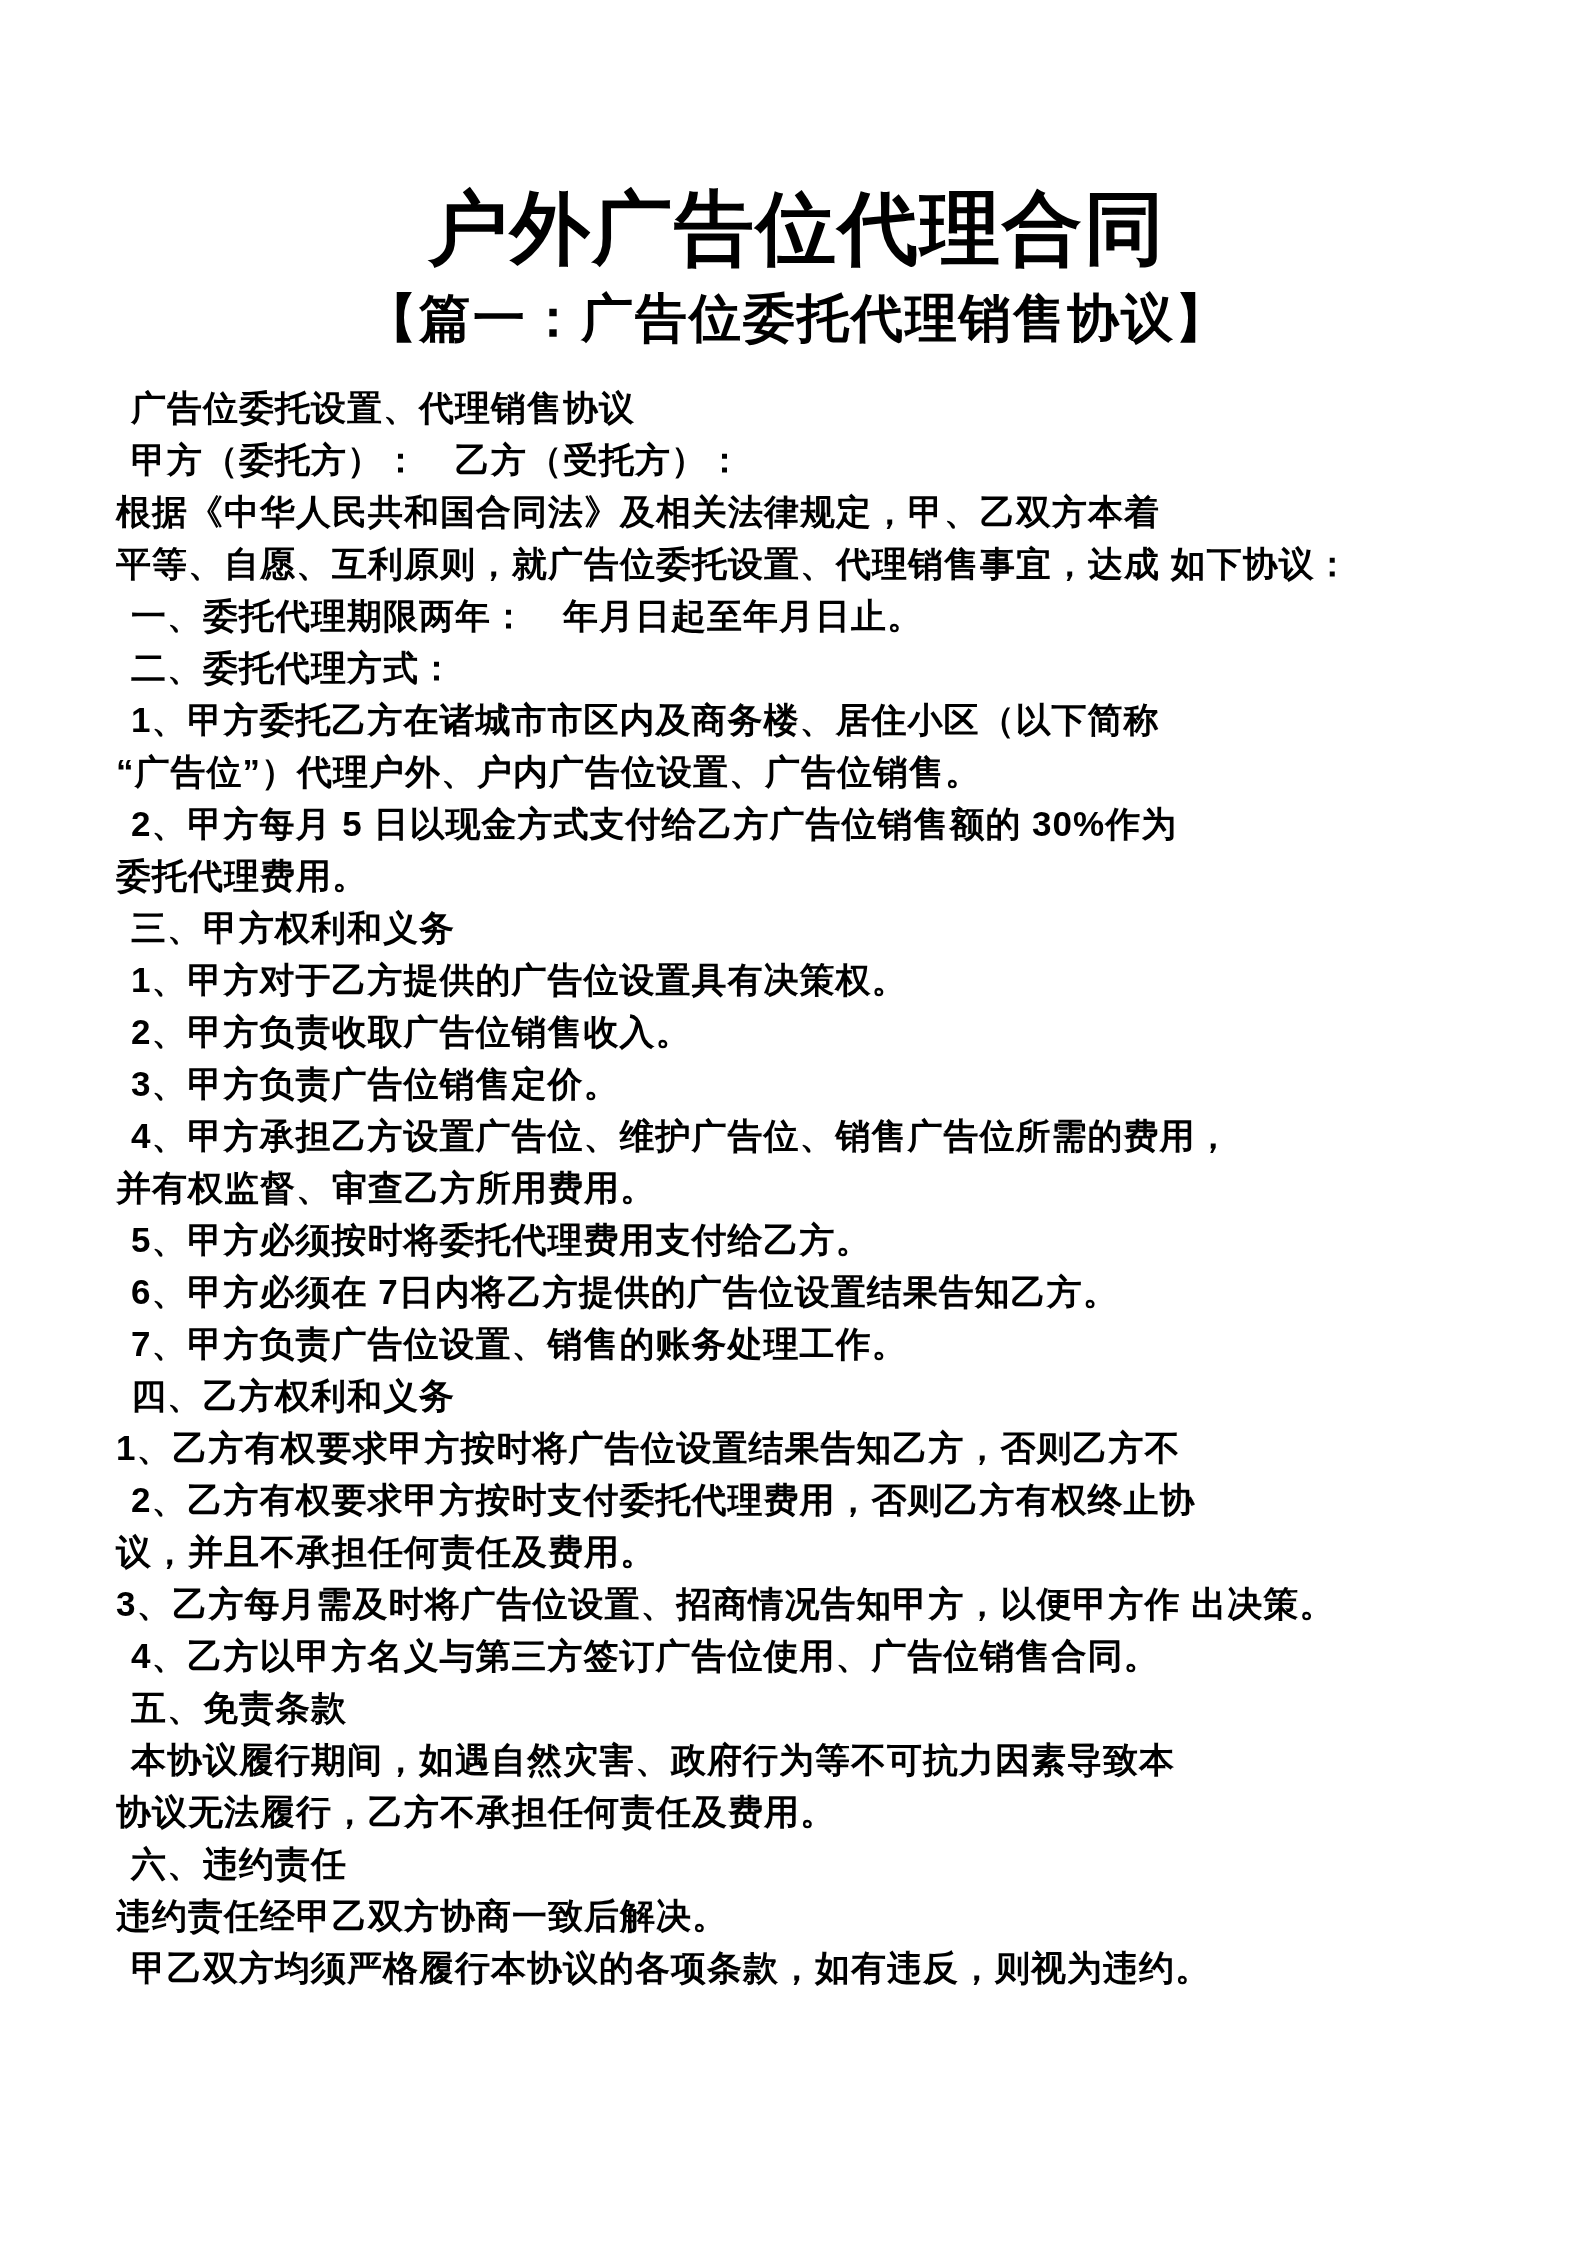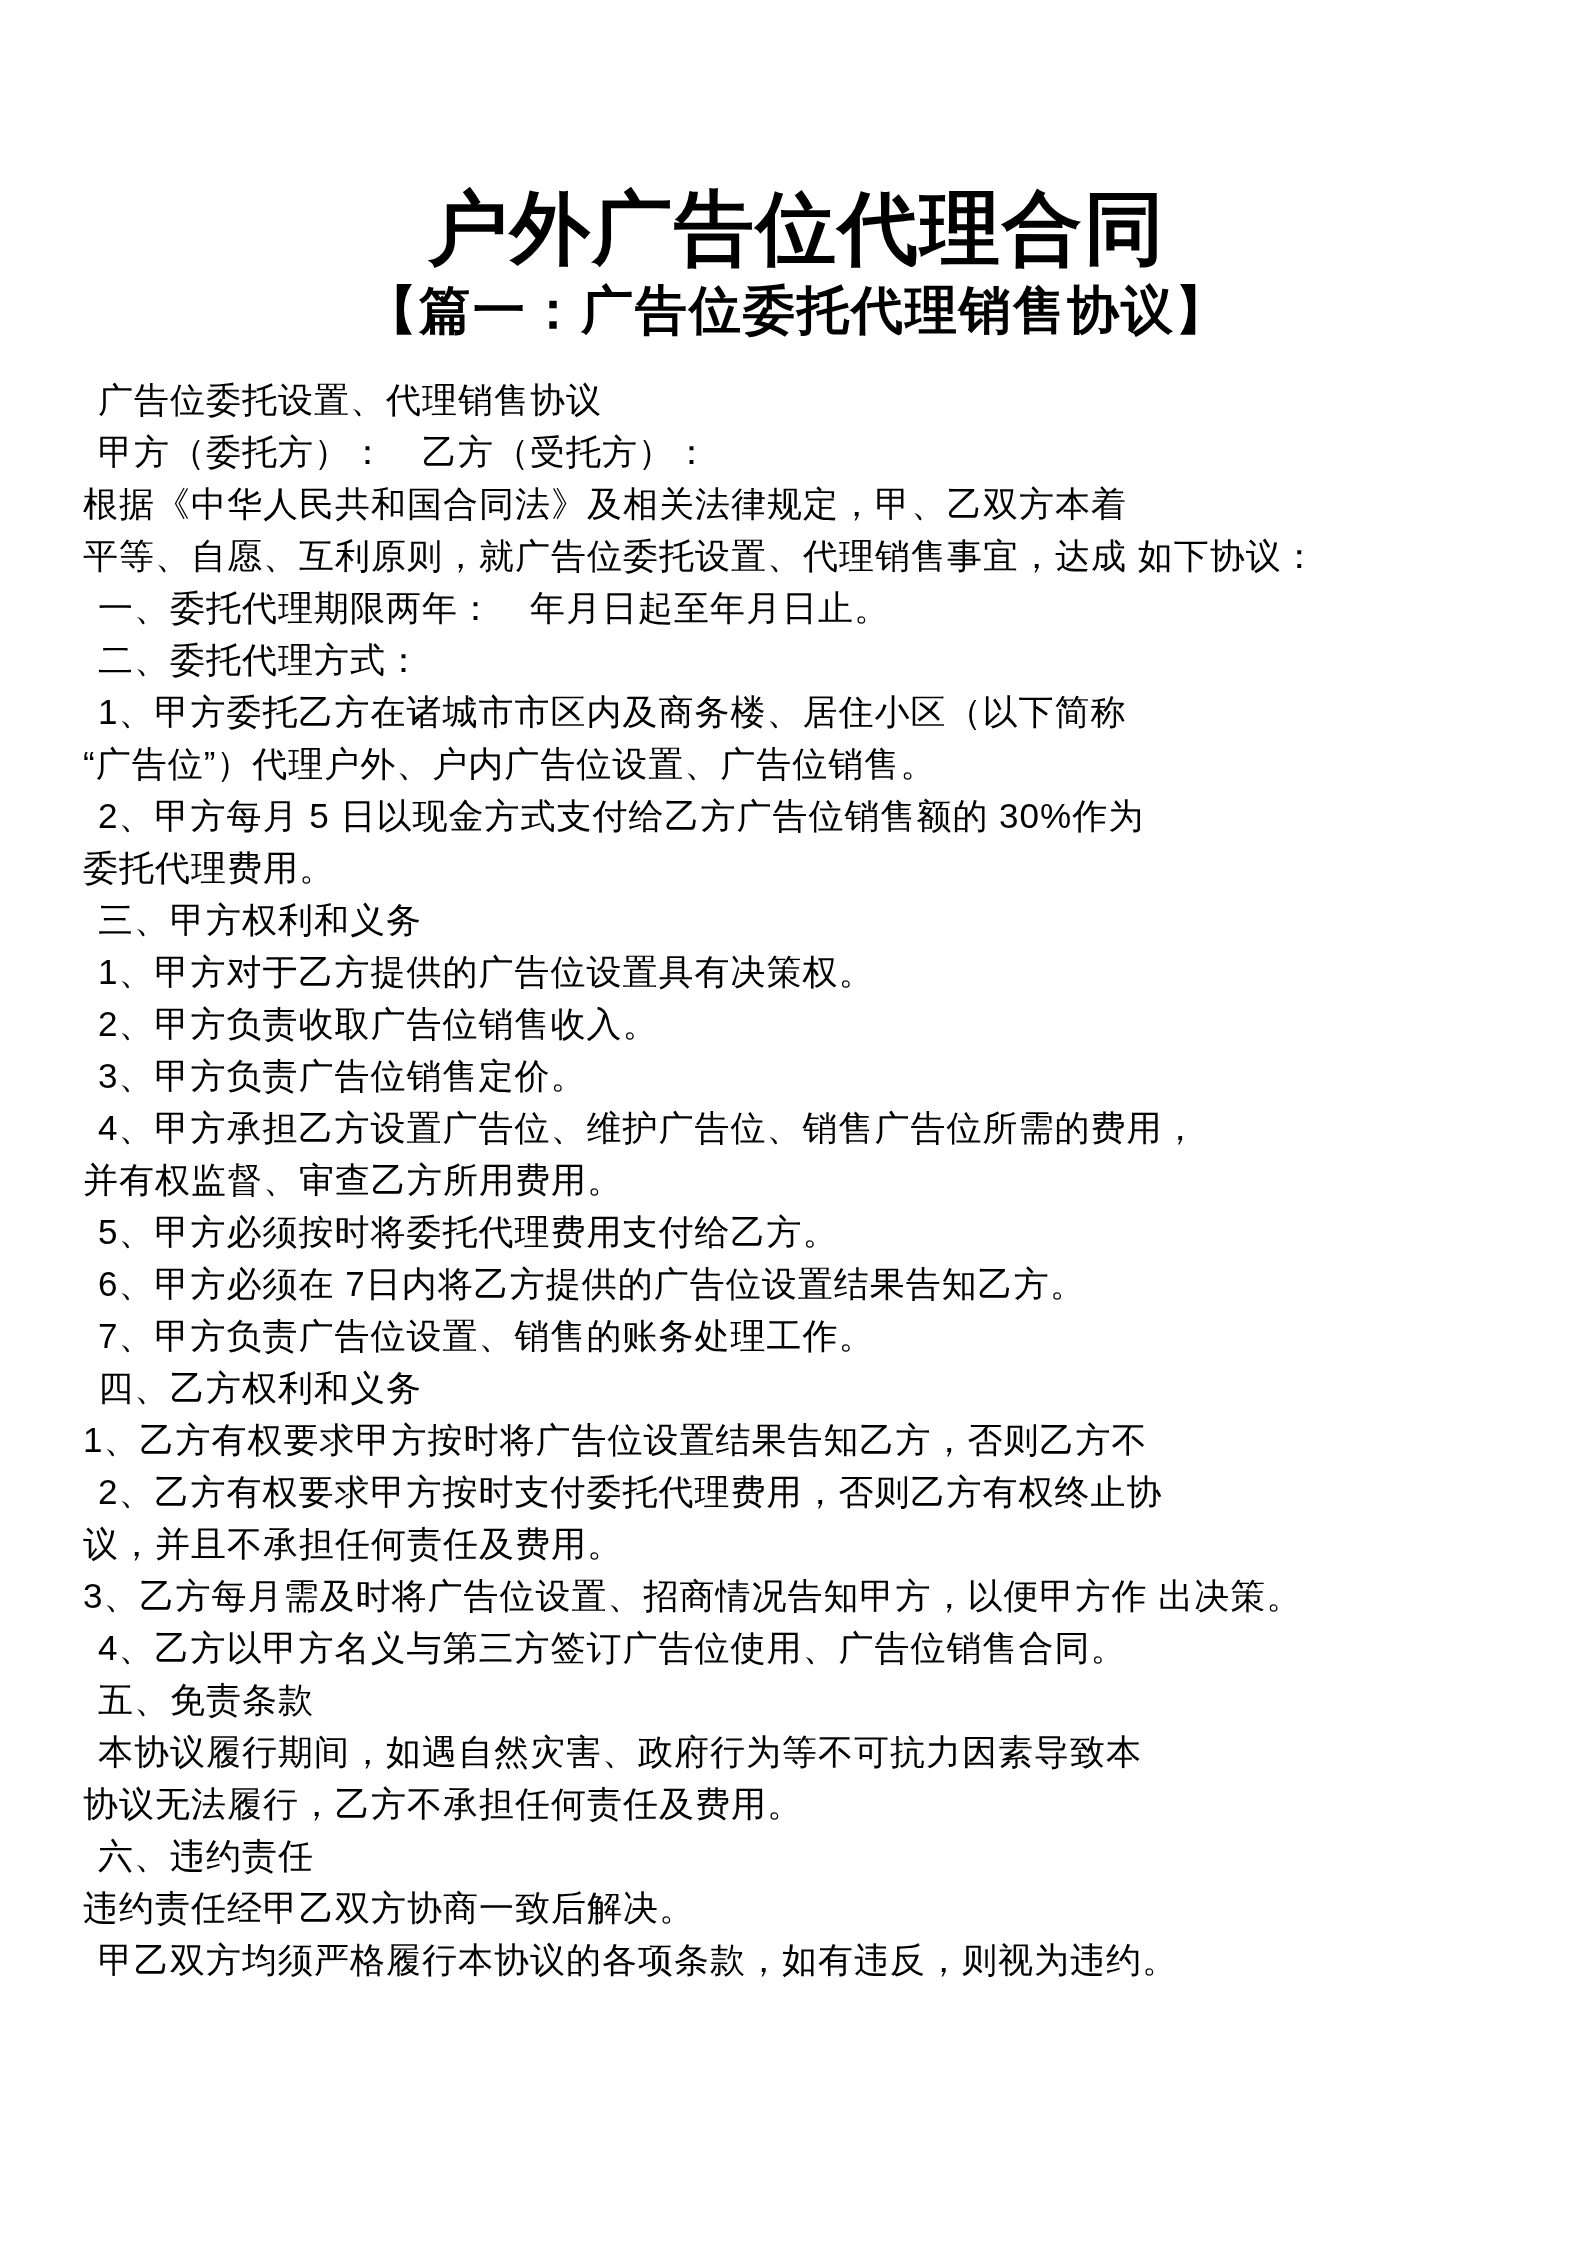--- a/index.html
+++ b/index.html
@@ -24,34 +24,34 @@
     margin: 0;
     padding-top: 186px;
     text-align: center;
     font-size: 80px;
     line-height: 1.07;
     font-weight: 700;
     letter-spacing: 2px;
     white-space: pre;
   }
   .doc-subtitle {
-    margin: 4px;
+    margin: 12px;
     padding-top: 7px;
     text-align: center;
     font-size: 52px;
     line-height: 1.05;
     font-weight: 700;
     letter-spacing: 2px;
     white-space: pre;
   }
   .doc-body {
-    margin: 37px 140px 0 83px;
+    margin: 37px 140px 0 116px;
     font-size: 35px;
     line-height: 52px;
-    font-weight: 400;
+    font-weight: 700;
     letter-spacing: 1px;
   }
   .line {
     white-space: pre-wrap;
     min-height: 52px;
   }
   .line.indent {
     padding-left: 15px;
   }
 </style>

